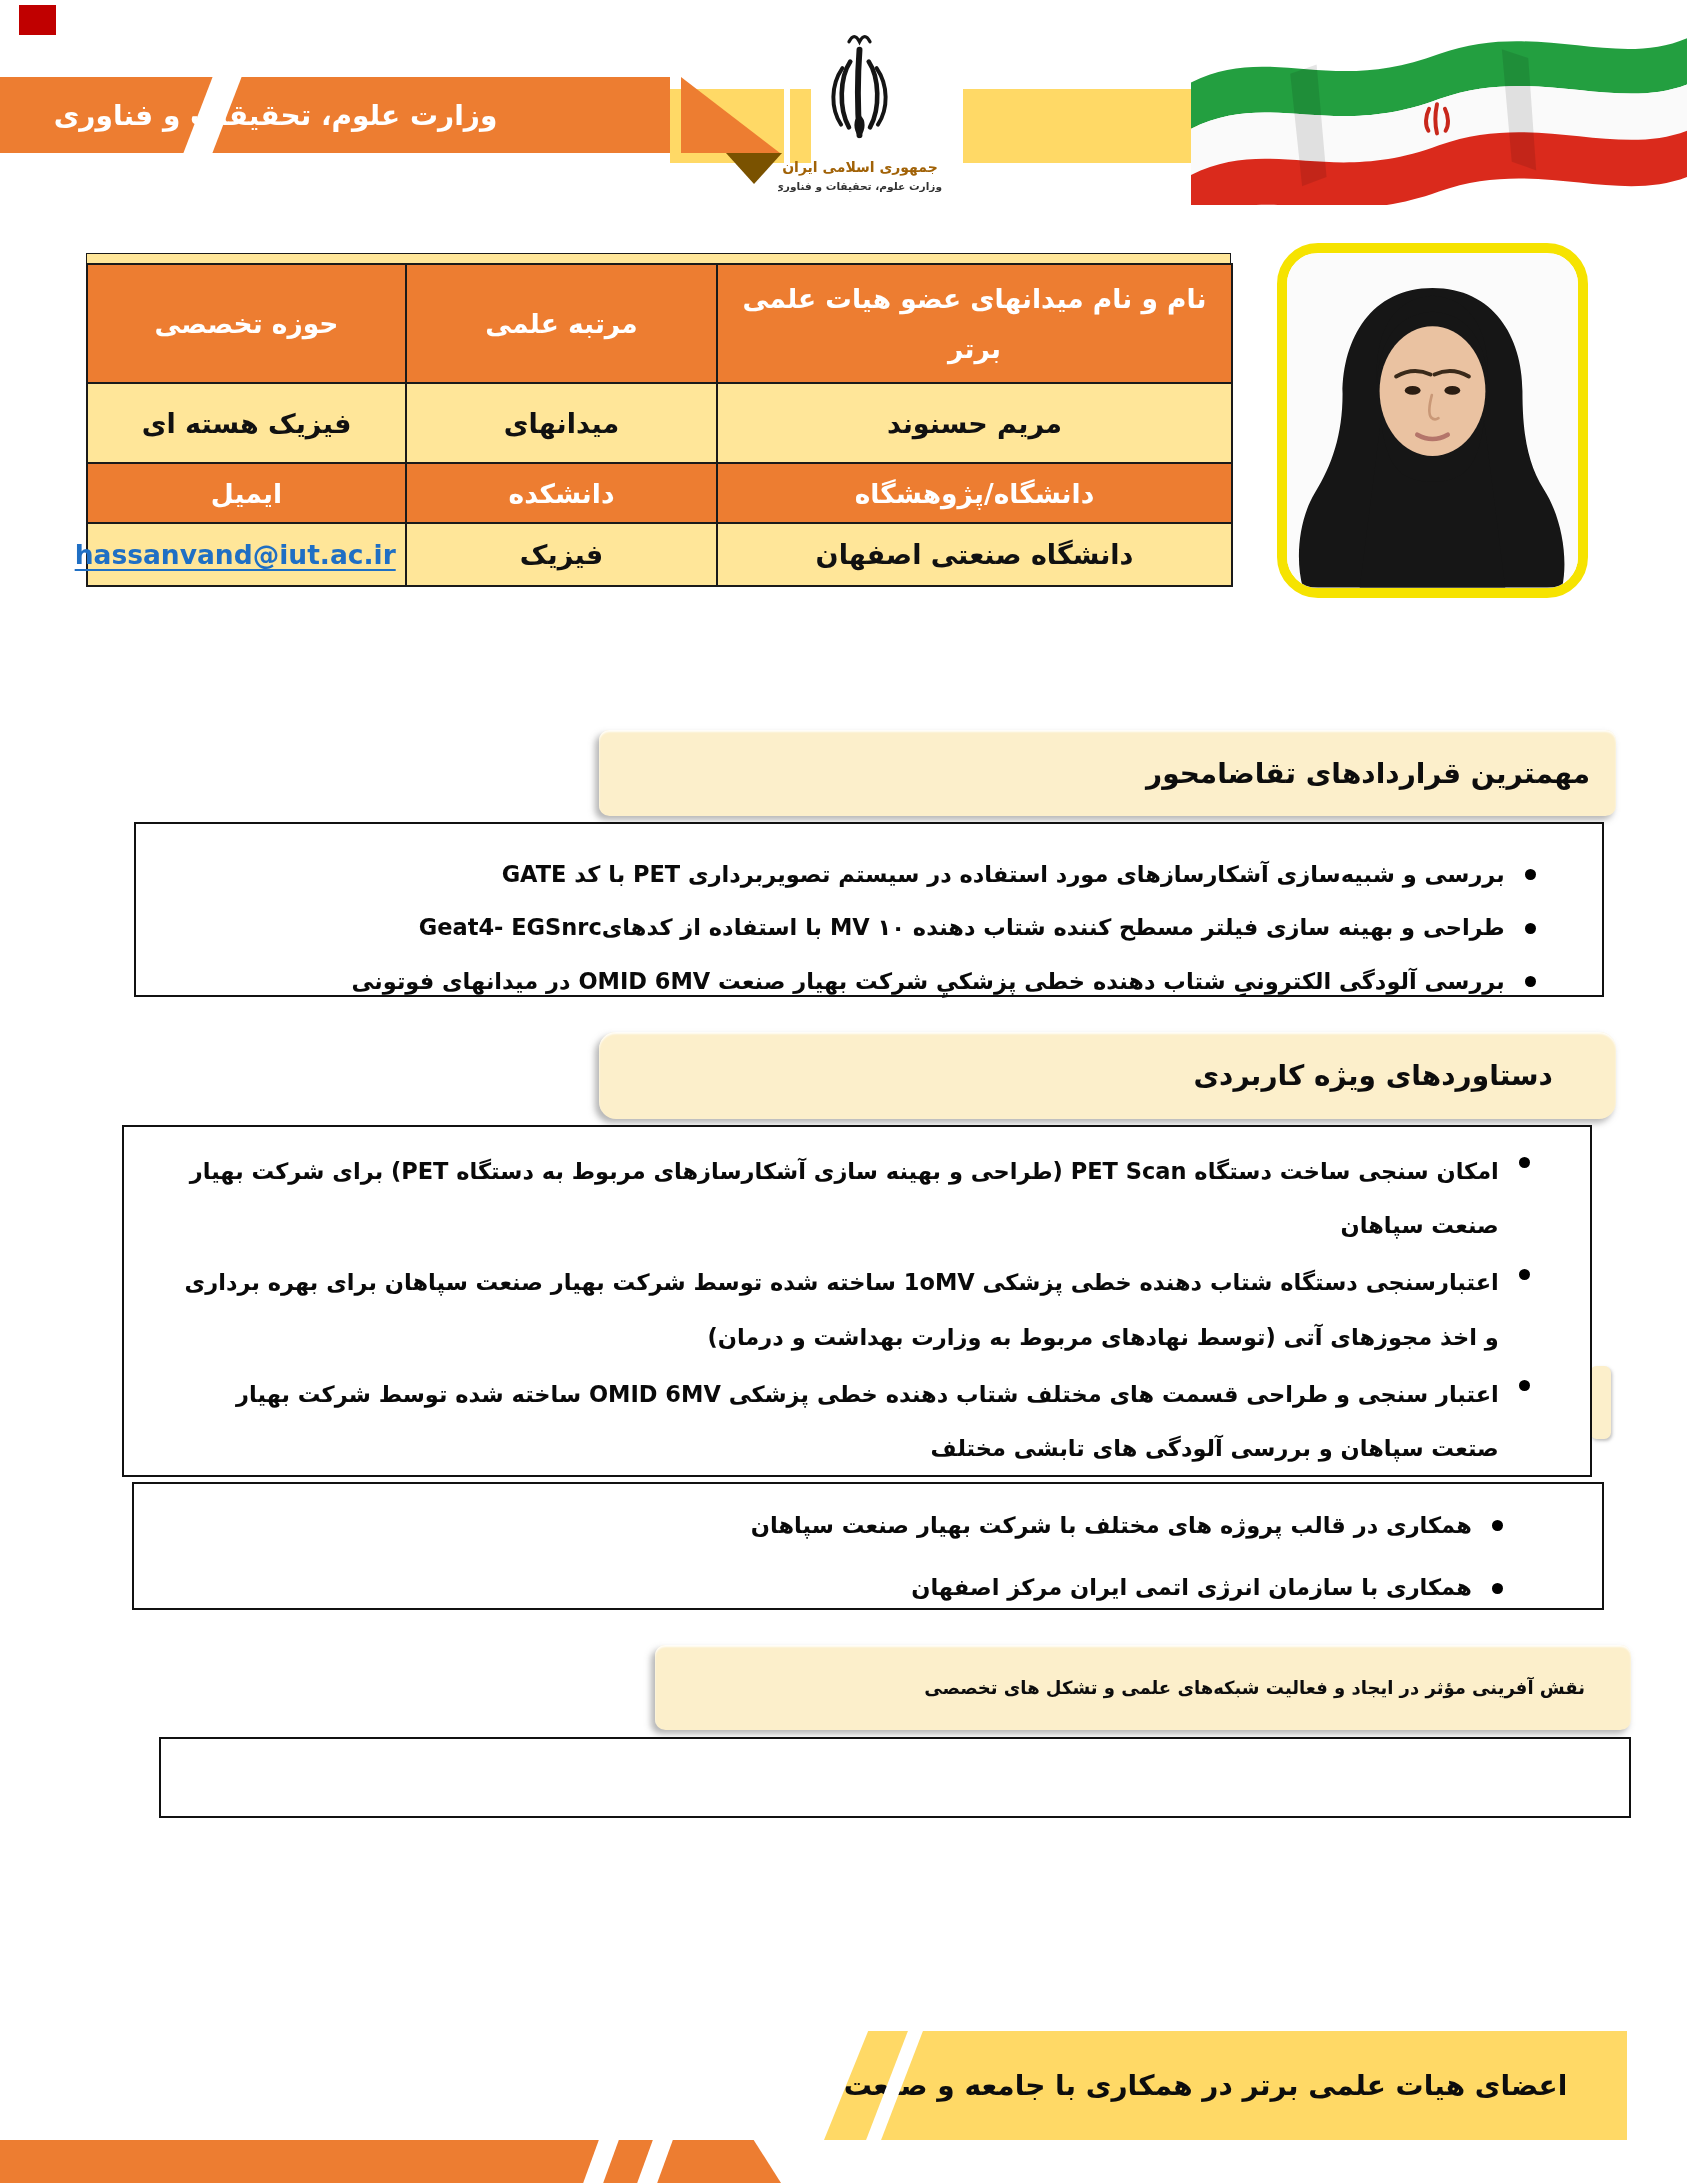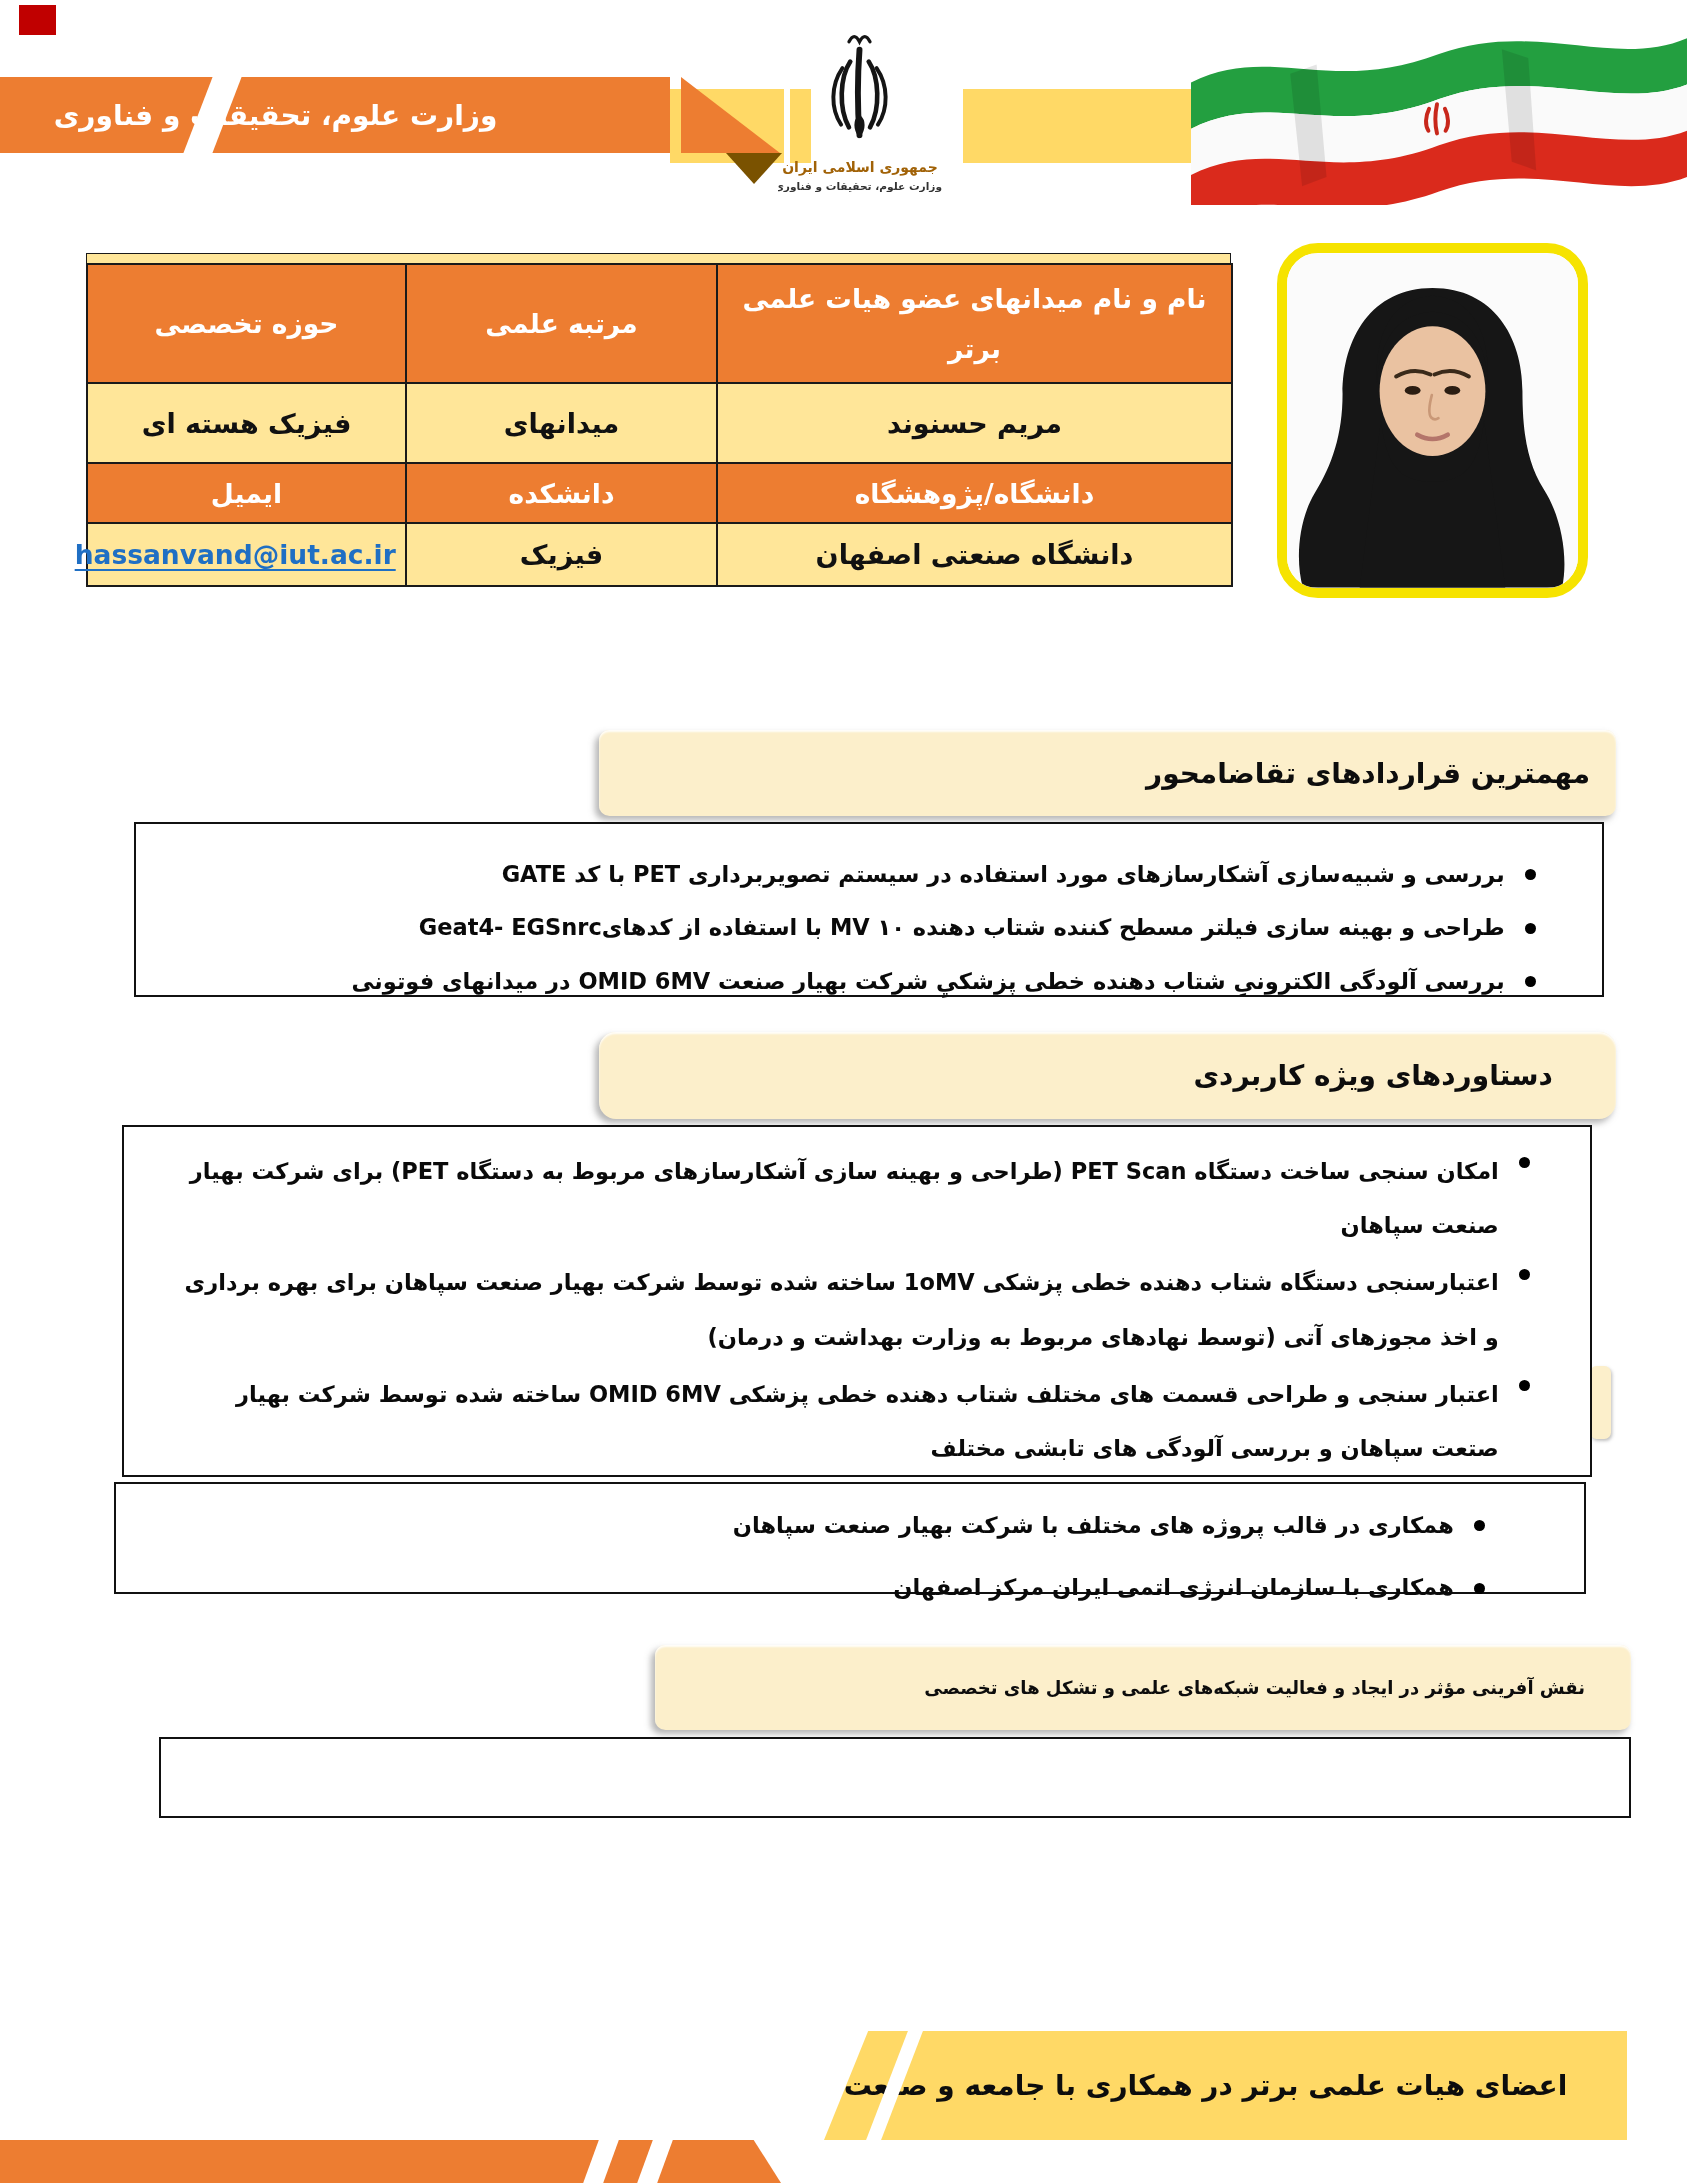--- a/index.html
+++ b/index.html
@@ -61,21 +61,21 @@
     font-size:28px; font-weight:bold; color:#0d0d0d; direction:rtl; }
   .sh1 { left:599px; top:730px; width:1017px; height:86px; padding-right:26px; }
   .sh2 { left:599px; top:1032px; width:1017px; height:87px; padding-right:63px; border-radius:17px; }
   .sh3 { left:655px;  top:1645px; width:976px; height:85px; padding-right:46px; font-size:18px; }
 
   
   .content-box { position:absolute; background:#ffffff; border:2.6px solid #111;
     direction:rtl; }
   .cb1 { left:122px; top:822px; width:1470px; height:175px; padding:32px 66px 0 40px;margin-left:12px; }
   .cb2 { left:122px; top:1125px; width:1470px; height:352px; padding:17px 60px 0 46px; }
-  .cb3 { left:114px; top:1482px; width:1472px; height:112px; padding:22.5px 99px 0 40px; }
+  .cb3 { left:132px; top:1482px; width:1472px; height:128px; padding:22.5px 99px 0 40px; }
   .cb4 { left:159px; top:1737px; width:1472px; height:81px; }
   .side-tab { position:absolute; left:1590px; top:1366px; width:21px; height:73px;
     background:#FCEFCB; border-radius:6.6px; box-shadow:1.3px 2px 3.3px rgba(120,120,120,.45); }
 
   .bullet-row { display:flex; direction:rtl; align-items:flex-start; margin-bottom:17px; }
   .bullet-dot { flex:0 0 auto; width:11.2px; height:11.2px; border-radius:50%;
     background:#000; margin-left:20px; margin-top:13.2px; }
   .bullet-text { flex:1 1 auto; font-size:22.5px; font-weight:bold; color:#0a0a0a; line-height:1.62; }
   .cb1 .bullet-text, .cb3 .bullet-text { text-align:right; }
   .cb2 .bullet-text { text-align:right; line-height:2.42; }

